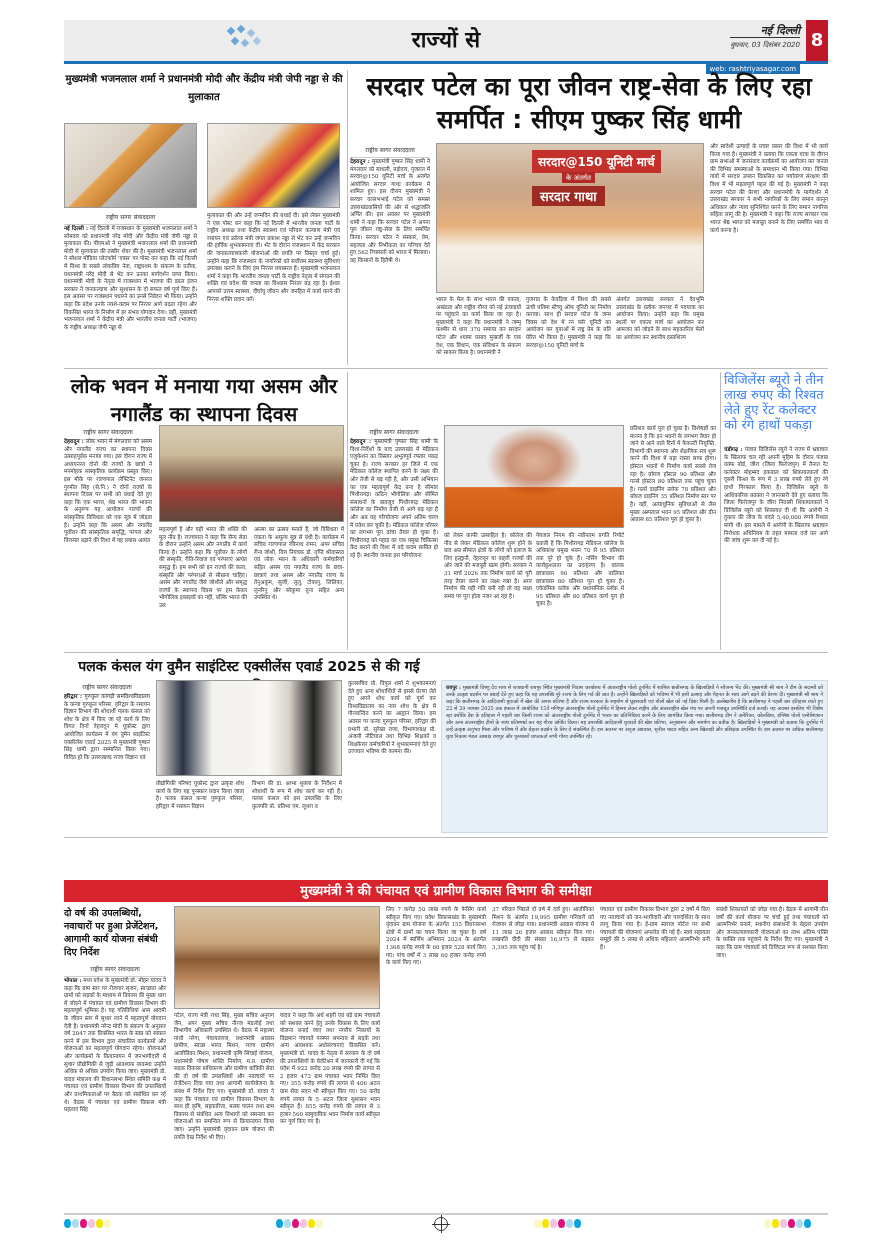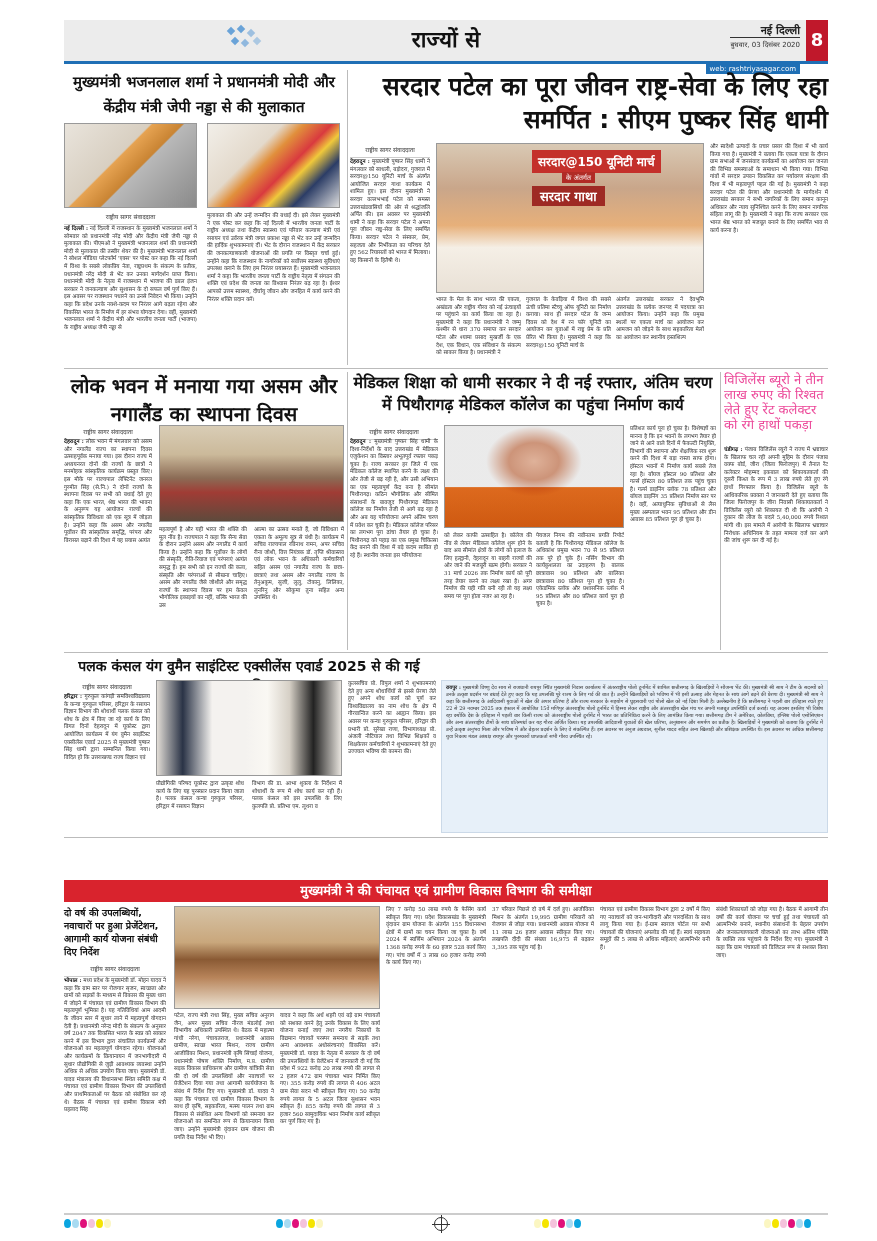--- a/index.html
+++ b/index.html
@@ -4,34 +4,34 @@
 <style>
   * { box-sizing: border-box; margin: 0; padding: 0; }
   body { width: 877px; height: 1241px; background: #fff; font-family: "DejaVu Sans", sans-serif; color: #222; position: relative; overflow: hidden; }
   .page { position: absolute; left: 64px; top: 20px; width: 764px; }
   
   .masthead { position: relative; height: 44px; background: #ececec; border-bottom: 3px solid #1f6fb5; }
   .mast-brand { position: absolute; left: 0; top: 0; width: 150px; height: 41px; background: linear-gradient(90deg,#0d5ea8,#1f7fd0); clip-path: polygon(0 0,100% 0,92% 100%,0 100%); color: #fff; font-weight: bold; font-size: 20px; line-height: 41px; padding-left: 26px; font-family: "DejaVu Serif", serif; }
   .mast-dots { position: absolute; left: 160px; top: 6px; width: 40px; height: 26px; }
   .mast-dots span { position: absolute; width: 6px; height: 6px; background: #6aa3d8; transform: rotate(45deg); }
   .mast-section { position: absolute; left: 0; right: 0; top: 0; text-align: center; font-size: 22px; font-weight: bold; line-height: 40px; color: #111; }
-  .mast-right { position: absolute; right: 28px; top: 2px; text-align: right; }
+  .mast-right { position: absolute; right: 28px; top: 2px; text-align: right; font-style: italic; }
   .mast-city { font-size: 11px; font-weight: bold; border-bottom: 1px solid #333; }
   .mast-date { font-size: 7px; color: #333; margin-top: 2px; }
   .mast-page { position: absolute; right: 0; top: 0; width: 22px; height: 41px; background: #c0182b; color: #fff; font-weight: bold; font-size: 18px; text-align: center; line-height: 40px; }
   .mast-web { position: absolute; right: 28px; top: 44px; background: #1f6fb5; color: #fff; font-size: 7px; padding: 1px 4px; }
   .headline { font-weight: bold; color: #111; text-align: center; font-family: "DejaVu Sans", sans-serif; }
   .byline { font-size: 6px; text-align: center; color: #333; border-bottom: 1px solid #ccc; padding: 3px 0; }
   .text { font-size: 5.5px; line-height: 7.6px; color: #333; text-align: justify; font-family: "DejaVu Serif", serif; overflow: hidden; }
   .text b { color: #111; }
   .photo { position: absolute; border: 1px solid #999; overflow: hidden; }
   .abs { position: absolute; }
   .rule-v { position: absolute; width: 1px; background: #bbb; }
   .rule-h { position: absolute; height: 1px; background: #bbb; }
-  .side-head { font-size: 13px; line-height: 15px; color: #ec4899; font-weight: normal; }
+  .side-head { font-size: 13px; line-height: 15px; color: #3b82f6; font-weight: normal; }
   .banner { background: #d9232d; color: #fff; font-size: 13px; font-weight: bold; text-align: center; line-height: 22px; }
   .polo-box { background: #e7f0f9; border: 1px solid #cbd9e8; }
   .polo-head { font-size: 11px; font-weight: bold; text-align: center; padding: 3px 0; border-bottom: 1px solid #b8c8da; color: #111; }
   .regmarks { position: absolute; top: 1213px; left: 64px; width: 764px; height: 14px; border-top: 2px solid #ccc; }
   .dotgroup { position: absolute; top: 4px; display: flex; gap: 1px; }
   .dotgroup i { display: block; width: 7px; height: 9px; border-radius: 50%; }
 </style>
 </head>
 <body>
 
@@ -49,32 +49,32 @@
     </div>
     <div class="mast-right">
       <div class="mast-city">नई दिल्ली</div>
       <div class="mast-date">बुधवार, 03 दिसंबर 2020</div>
     </div>
     <div class="mast-page">8</div>
     <div class="mast-web">web: rashtriyasagar.com</div>
   </div>
 
   <div class="abs" style="left:0;top:50px;width:280px;">
-    <div class="headline" style="font-size:15px;line-height:25px;">मुख्यमंत्री भजनलाल शर्मा ने प्रधानमंत्री मोदी और केंद्रीय मंत्री जेपी नड्डा से की मुलाकात</div>
+    <div class="headline" style="font-size:10px;line-height:18px;">मुख्यमंत्री भजनलाल शर्मा ने प्रधानमंत्री मोदी और केंद्रीय मंत्री जेपी नड्डा से की मुलाकात</div>
   </div>
   <div class="photo" style="left:0;top:103px;width:133px;height:85px;background:linear-gradient(135deg,#e9e4dc 0%,#d8cfc1 40%,#e6a352 41%,#c98433 55%,#b8b8b8 56%,#8a8a8a 100%);" title="मुख्यमंत्री भजनलाल शर्मा प्रधानमंत्री मोदी को स्मृति चिह्न भेंट करते हुए"></div>
   <div class="photo" style="left:143px;top:103px;width:133px;height:85px;background:linear-gradient(135deg,#f2efe9 0%,#e3d9cb 35%,#e18f3b 45%,#d93a3f 58%,#f0c93b 66%,#2c3d66 78%,#ddd 100%);" title="मुख्यमंत्री भजनलाल शर्मा जेपी नड्डा को पुष्पगुच्छ भेंट करते हुए"></div>
   <div class="abs byline" style="left:0;top:190px;width:133px;">राष्ट्रीय सागर संवाददाता</div>
   <div class="abs text" style="left:0;top:205px;width:133px;height:140px;"><b>नई दिल्ली :</b> <span>नई दिल्ली में राजस्थान के मुख्यमंत्री भजनलाल शर्मा ने सोमवार को प्रधानमंत्री नरेंद्र मोदी और केंद्रीय मंत्री जेपी नड्डा से मुलाकात की। पीएमओ ने मुख्यमंत्री भजनलाल शर्मा की प्रधानमंत्री मोदी से मुलाकात की तस्वीर शेयर की है। मुख्यमंत्री भजनलाल शर्मा ने सोशल मीडिया प्लेटफॉर्म 'एक्स' पर पोस्ट कर कहा कि नई दिल्ली में विश्व के सबसे लोकप्रिय नेता, राष्ट्रप्रथम के संकल्प के प्रतीक, प्रधानमंत्री नरेंद्र मोदी से भेंट कर उनका मार्गदर्शन प्राप्त किया। प्रधानमंत्री मोदी के नेतृत्व में राजस्थान में भाजपा की डबल इंजन सरकार ने जनकल्याण और सुशासन के दो सफल वर्ष पूर्ण किए हैं। इस अवसर पर राजस्थान पधारने का उनसे निवेदन भी किया। उन्होंने कहा कि प्रदेश उनके नक्शे-कदम पर निरंतर आगे बढ़ता रहेगा और विकसित भारत के निर्माण में हर संभव योगदान देगा। वहीं, मुख्यमंत्री भजनलाल शर्मा ने केंद्रीय मंत्री और भारतीय जनता पार्टी (भाजपा) के राष्ट्रीय अध्यक्ष जेपी नड्डा से</span></div>
   <div class="abs text" style="left:143px;top:192px;width:133px;height:153px;">मुलाकात की और उन्हें जन्मदिन की बधाई दी। इसे लेकर मुख्यमंत्री ने एक पोस्ट कर कहा कि नई दिल्ली में भारतीय जनता पार्टी के राष्ट्रीय अध्यक्ष तथा केंद्रीय स्वास्थ्य एवं परिवार कल्याण मंत्री एवं रसायन एवं उर्वरक मंत्री जगत प्रकाश नड्डा से भेंट कर उन्हें जन्मदिन की हार्दिक शुभकामनाएं दीं। भेंट के दौरान राजस्थान में केंद्र सरकार की जनकल्याणकारी योजनाओं की प्रगति पर विस्तृत चर्चा हुई। उन्होंने कहा कि राजस्थान के नागरिकों को सर्वोत्तम स्वास्थ्य सुविधाएं उपलब्ध कराने के लिए हम निरंतर प्रयासरत हैं। मुख्यमंत्री भजनलाल शर्मा ने कहा कि भारतीय जनता पार्टी के राष्ट्रीय नेतृत्व में संगठन की शक्ति एवं प्रदेश की जनता का विश्वास निरंतर बढ़ रहा है। ईश्वर आपको उत्तम स्वास्थ्य, दीर्घायु जीवन और जनहित में कार्य करने की निरंतर शक्ति प्रदान करें।</div>
 
   <div class="rule-v" style="left:283px;top:50px;height:295px;"></div>
 
   <div class="abs" style="left:286px;top:50px;width:478px;">
-    <div class="headline" style="font-size:25px;line-height:33px;text-align:right;">सरदार पटेल का पूरा जीवन राष्ट्र-सेवा के लिए रहा समर्पित : सीएम पुष्कर सिंह धामी</div>
+    <div class="headline" style="font-size:25px;line-height:33px;">सरदार पटेल का पूरा जीवन राष्ट्र-सेवा के लिए रहा समर्पित : सीएम पुष्कर सिंह धामी</div>
   </div>
   <div class="abs byline" style="left:286px;top:123px;width:80px;">राष्ट्रीय सागर संवाददाता</div>
   <div class="abs text" style="left:286px;top:138px;width:80px;height:132px;"><b>देहरादून :</b> <span>मुख्यमंत्री पुष्कर सिंह धामी ने मंगलवार को साधली, बड़ोदरा, गुजरात में सरदार@150 यूनिटी मार्च के अंतर्गत आयोजित सरदार गाथा कार्यक्रम में शामिल हुए। इस दौरान मुख्यमंत्री ने सरदार वल्लभभाई पटेल को समस्त उत्तराखंडवासियों की ओर से श्रद्धांजलि अर्पित की। इस अवसर पर मुख्यमंत्री धामी ने कहा कि सरदार पटेल ने अपना पूरा जीवन राष्ट्र-सेवा के लिए समर्पित किया। सरदार पटेल ने संस्कार, प्रेम, सहजता और निर्भीकता का परिचय देते हुए 562 रियासतों को भारत में मिलाया। वह किसानों के हितैषी थे।</span></div>
   <div class="photo" style="left:372px;top:123px;width:268px;height:150px;background:linear-gradient(180deg,#d9c9b4 0%,#c9a68a 30%,#e7b07a 55%,#f5efe6 70%,#e9e1d6 100%);">
     <div style="position:absolute;left:75px;top:6px;background:#c4302b;color:#fff;font-size:12px;font-weight:bold;padding:3px 6px;margin-left:20px;">सरदार@150 यूनिटी मार्च</div>
     <div style="position:absolute;left:125px;top:28px;background:#b12b26;color:#fff;font-size:7px;padding:1px 4px;">के अंतर्गत</div>
     <div style="position:absolute;left:95px;top:42px;background:#9e2a24;color:#fff;font-size:13px;font-weight:bold;padding:1px 8px;">सरदार गाथा</div>
   </div>
   <div class="abs text" style="left:372px;top:276px;width:85px;height:69px;">भारत के मेल के साथ भारत की एकता, अखंडता और राष्ट्रीय गौरव को नई ऊंचाइयों पर पहुंचाने का कार्य किया जा रहा है। मुख्यमंत्री ने कहा कि प्रधानमंत्री ने जम्मू कश्मीर से धारा 370 समाप्त कर सरदार पटेल और श्यामा प्रसाद मुखर्जी के एक देश, एक विधान, एक संविधान के संकल्प को साकार किया है। प्रधानमंत्री ने</div>
   <div class="abs text" style="left:462px;top:276px;width:85px;height:69px;">गुजरात के केवड़िया में विश्व की सबसे ऊंची प्रतिमा स्टैच्यू ऑफ यूनिटी का निर्माण कराया। साथ ही सरदार पटेल के जन्म दिवस को देश में रन फॉर यूनिटी का आयोजन कर युवाओं में राष्ट्र प्रेम के प्रति प्रेरित भी किया है। मुख्यमंत्री ने कहा कि सरदार@150 यूनिटी मार्च के</div>
@@ -87,23 +87,20 @@
     <div class="headline" style="font-size:20px;line-height:28px;">लोक भवन में मनाया गया असम और नगालैंड का स्थापना दिवस</div>
   </div>
   <div class="abs byline" style="left:0;top:405px;width:88px;">राष्ट्रीय सागर संवाददाता</div>
   <div class="abs text" style="left:0;top:418px;width:88px;height:210px;"><b>देहरादून :</b> <span>लोक भवन में मंगलवार को असम और नगालैंड राज्य का स्थापना दिवस उत्साहपूर्वक मनाया गया। इस दौरान राज्य में अध्ययनरत दोनों की राज्यों के छात्रों ने मनमोहक सांस्कृतिक कार्यक्रम प्रस्तुत किए। इस मौके पर राज्यपाल लेफ्टिनेंट जनरल गुरमीत सिंह (से.नि.) ने दोनों राज्यों के स्थापना दिवस पर सभी को बधाई देते हुए कहा कि एक भारत, श्रेष्ठ भारत की भावना के अनुरूप यह आयोजन राज्यों की सांस्कृतिक विविधता को एक सूत्र में जोड़ता है। उन्होंने कहा कि असम और नगालैंड पूर्वोत्तर की सांस्कृतिक समृद्धि, परंपरा और विरासत बढ़ाने की दिशा में यह प्रयास अत्यंत</span></div>
   <div class="photo" style="left:95px;top:405px;width:185px;height:97px;background:linear-gradient(180deg,#d9cdb6 0%,#cbb99a 30%,#8b6b55 55%,#a03c35 70%,#5e4a3c 100%);"></div>
   <div class="abs text" style="left:95px;top:506px;width:88px;height:122px;">महत्वपूर्ण है और यही भारत की शक्ति की मूल नींव है। राज्यपाल ने कहा कि सैन्य सेवा के दौरान उन्होंने असम और नगालैंड में कार्य किया है। उन्होंने कहा कि पूर्वोत्तर के लोगों की संस्कृति, रीति-रिवाज एवं परंपराएं अत्यंत समृद्ध हैं। हम सभी को इन राज्यों की कला, संस्कृति और परंपराओं से सीखना चाहिए। असम और नगालैंड जैसे जोशीले और समृद्ध राज्यों के स्थापना दिवस पर हम केवल भौगोलिक इकाइयों का नहीं, बल्कि भारत की उस</div>
   <div class="abs text" style="left:190px;top:506px;width:90px;height:122px;">आत्मा का उत्सव मनाते हैं, जो विविधता में एकता के अमूल्य सूत्र से बंधी है। कार्यक्रम में सचिव राज्यपाल रविनाथ रामन, अपर सचिव रीना जोशी, वित्त नियंत्रक डॉ. तृप्ति श्रीवास्तव एवं लोक भवन के अधिकारी कर्मचारियों सहित असम एवं नगालैंड राज्य के छात्र-छात्राएं तथा असम और नगालैंड राज्य के तेनुअकुम, सुजी, लुलु, टोकानु, लिलिका, लुनरिनु और सोकुमा तुना सहित अन्य उपस्थित थे।</div>
 
   <div class="rule-v" style="left:283px;top:352px;height:278px;"></div>
 
-  <div class="abs" style="left:286px;top:352px;width:366px;">
-    <div class="headline" style="font-size:16px;line-height:22px;">मेडिकल शिक्षा को धामी सरकार ने दी नई रफ्तार, अंतिम चरण में पिथौरागढ़ मेडिकल कॉलेज का पहुंचा निर्माण कार्य</div>
-  </div>
   <div class="abs byline" style="left:286px;top:405px;width:88px;">राष्ट्रीय सागर संवाददाता</div>
   <div class="abs text" style="left:286px;top:418px;width:88px;height:210px;"><b>देहरादून :</b> <span>मुख्यमंत्री पुष्कर सिंह धामी के दिशा-निर्देशों के बाद उत्तराखंड में मेडिकल एजुकेशन का विस्तार अभूतपूर्व रफ्तार पकड़ चुका है। राज्य सरकार हर जिले में एक मेडिकल कॉलेज स्थापित करने के लक्ष्य की ओर तेजी से बढ़ रही है, और उसी अभियान का एक महत्वपूर्ण केंद्र बना है सीमांत पिथौरागढ़। कठिन भौगोलिक और सीमित संसाधनों के बावजूद पिथौरागढ़ मेडिकल कॉलेज का निर्माण तेजी से आगे बढ़ रहा है और अब यह परियोजना अपने अंतिम चरण में प्रवेश कर चुकी है। मेडिकल कॉलेज परिसर का लगभग पूरा ढांचा तैयार हो चुका है। पिथौरागढ़ को पहाड़ का एक प्रमुख चिकित्सा केंद्र बनाने की दिशा में बड़े कदम साबित हो रहे हैं। स्थानीय जनता इस परियोजना</span></div>
   <div class="photo" style="left:380px;top:405px;width:180px;height:103px;background:radial-gradient(ellipse at 50% 35%,#e8b9a0 0%,#d59a7e 20%,#f4f4f4 38%),linear-gradient(180deg,#f5f5f5 60%,#e76f1f 61%,#d85d12 100%);background-blend-mode:multiply;"></div>
   <div class="abs text" style="left:380px;top:512px;width:88px;height:116px;">को लेकर काफी उत्साहित है। कॉलेज की नींव से लेकर मेडिकल कॉलेज शुरू होने के बाद अब सीमांत क्षेत्रों के लोगों को इलाज के लिए हल्द्वानी, देहरादून या बाहरी राज्यों की ओर जाने की मजबूरी खत्म होगी। सरकार ने 31 मार्च 2026 तक निर्माण कार्य को पूरी तरह तैयार करने का लक्ष्य रखा है। अगर निर्माण की यही गति बनी रही तो यह लक्ष्य समय पर पूरा होता नजर आ रहा है।</div>
   <div class="abs text" style="left:472px;top:512px;width:88px;height:116px;">पेयजल निगम की नवीनतम प्रगति रिपोर्ट बताती है कि पिथौरागढ़ मेडिकल कॉलेज के अधिकांश प्रमुख भवन 70 से 95 प्रतिशत तक पूरे हो चुके हैं। नर्सिंग विभाग की कार्यकुशलता का उदाहरण है। बालक छात्रावास 90 प्रतिशत और बालिका छात्रावास 80 प्रतिशत पूरा हो चुका है। एकेडमिक ब्लॉक और प्रशासनिक ब्लॉक में 95 प्रतिशत और 80 प्रतिशत कार्य पूरा हो चुका है।</div>
   <div class="abs text" style="left:566px;top:405px;width:86px;height:223px;">प्रतिशत कार्य पूरा हो चुका है। विशेषज्ञों का मानना है कि इन भवनों के लगभग तैयार हो जाने से आने वाले दिनों में फैकल्टी नियुक्ति, विभागों की स्थापना और शैक्षणिक सत्र शुरू करने की दिशा में बड़ा रास्ता साफ होगा। हॉस्टल भवनों में निर्माण कार्य सबसे तेज रहा है। बॉयज हॉस्टल 90 प्रतिशत और गर्ल्स हॉस्टल 80 प्रतिशत तक पहुंच चुका है। गर्ल्स डाइनिंग ब्लॉक 78 प्रतिशत और बॉयज डाइनिंग 35 प्रतिशत निर्माण स्तर पर है। वहीं, अत्याधुनिक सुविधाओं से लैस मुख्य अस्पताल भवन 95 प्रतिशत और डीन आवास 85 प्रतिशत पूरा हो चुका है।</div>
 
   <div class="rule-v" style="left:656px;top:352px;height:278px;"></div>
 
   <div class="abs" style="left:660px;top:352px;width:104px;">

